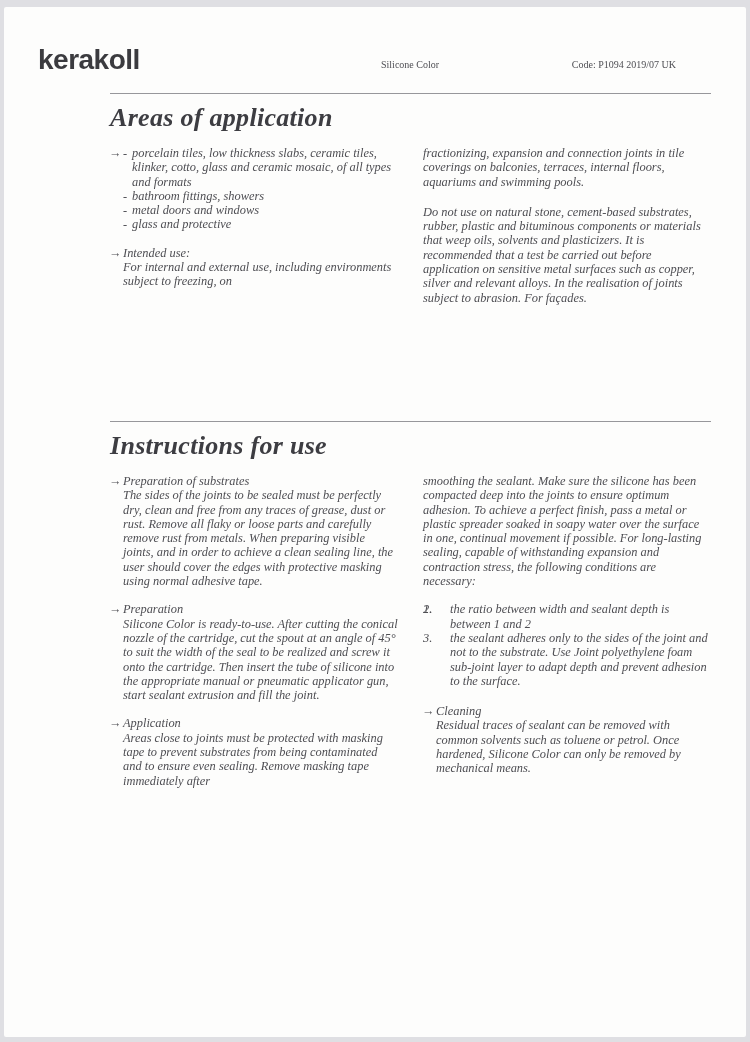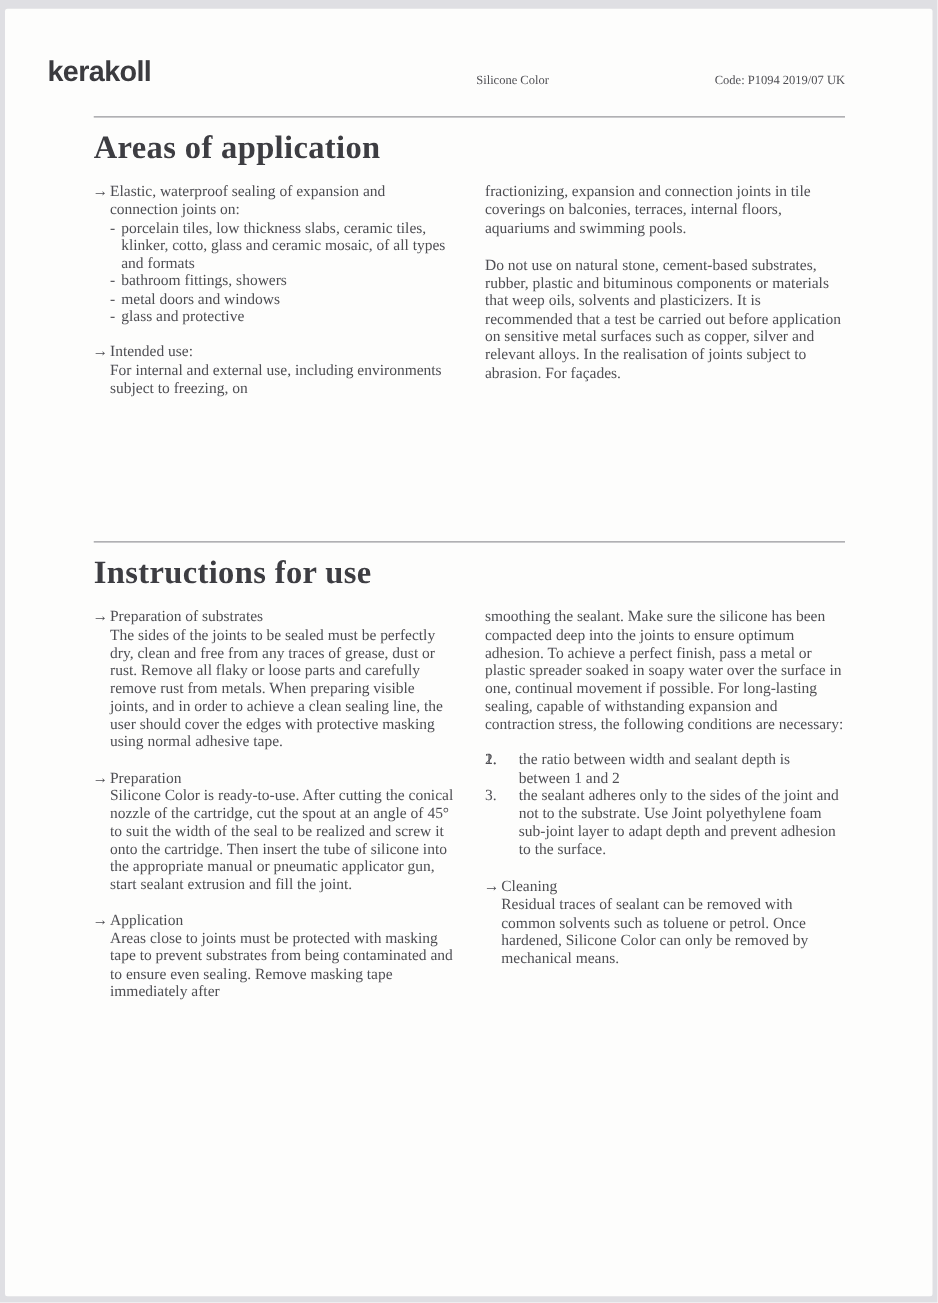--- a/index.html
+++ b/index.html
@@ -12,31 +12,31 @@
   .paper {
     position: absolute; left: 4px; right: 4px; top: 7px; bottom: 5px;
     background: var(--paper, #fdfdfc);
     border-radius: 2px;
   }
   
   .header { position: relative; height: 86px; }
   .logo {
     position: absolute; left: 34px; top: 37px;
     font-family: "Liberation Sans", sans-serif;
-    font-weight: 700; font-size: 23px; letter-spacing: -0.5px;
+    font-weight: 700; font-size: 28px; letter-spacing: -0.5px;
     color: var(--logo-text, #3b3b3f);
   }
   .doc-meta {
     position: absolute; top: 52px;
     font-size: 10px; color: var(--body-text, #4e4e53);
   }
   .doc-product { left: 377px; }
   .doc-code { right: 70px; text-align: center; }
   
-  .content { padding-left: 71px; width: 601px; }
+  .content { padding-left: 106px; width: 601px; font-style: italic; }
   section + section { margin-top: 116px; }
   .rule { border-top: 1px solid var(--rule, #97979b); height: 0; }
   h1.section-title {
     margin: 9px 0 0 0; font-size: 26px; line-height: 30px;
     font-weight: 700; letter-spacing: 0.3px;
     color: var(--heading-text, #3d3d42);
   }
   .cols { display: flex; gap: 25px; margin-top: 13px; }
   .col { width: 288px; flex: 0 0 288px; }
   .col, .col * {
@@ -66,21 +66,20 @@
     <div class="doc-meta doc-code">Code: P1094 2019/07 UK</div>
   </div>
   <div class="content" id="sections-root">
       <section>
         <div class="rule"></div>
         <h1 class="section-title">Areas of application</h1>
         <div class="cols">
           <div class="col">
             <div class="block arrow-item">
               <span class="arrow-glyph">→</span>
-              <div class="item-text">Elastic, waterproof sealing of expansion and connection joints on:</div>
               <div class="dash-list">
                 <div class="dash-item"><span class="dash-glyph">-</span><span class="dash-text">porcelain tiles, low thickness slabs, ceramic tiles, klinker, cotto, glass and ceramic mosaic, of all types and formats</span></div>
                 <div class="dash-item"><span class="dash-glyph">-</span><span class="dash-text">bathroom fittings, showers</span></div>
                 <div class="dash-item"><span class="dash-glyph">-</span><span class="dash-text">metal doors and windows</span></div>
                 <div class="dash-item"><span class="dash-glyph">-</span><span class="dash-text">glass and protective</span></div>
               </div>
             </div>
             <div class="block arrow-item">
               <span class="arrow-glyph">→</span>
               <div class="item-title">Intended use:</div>

